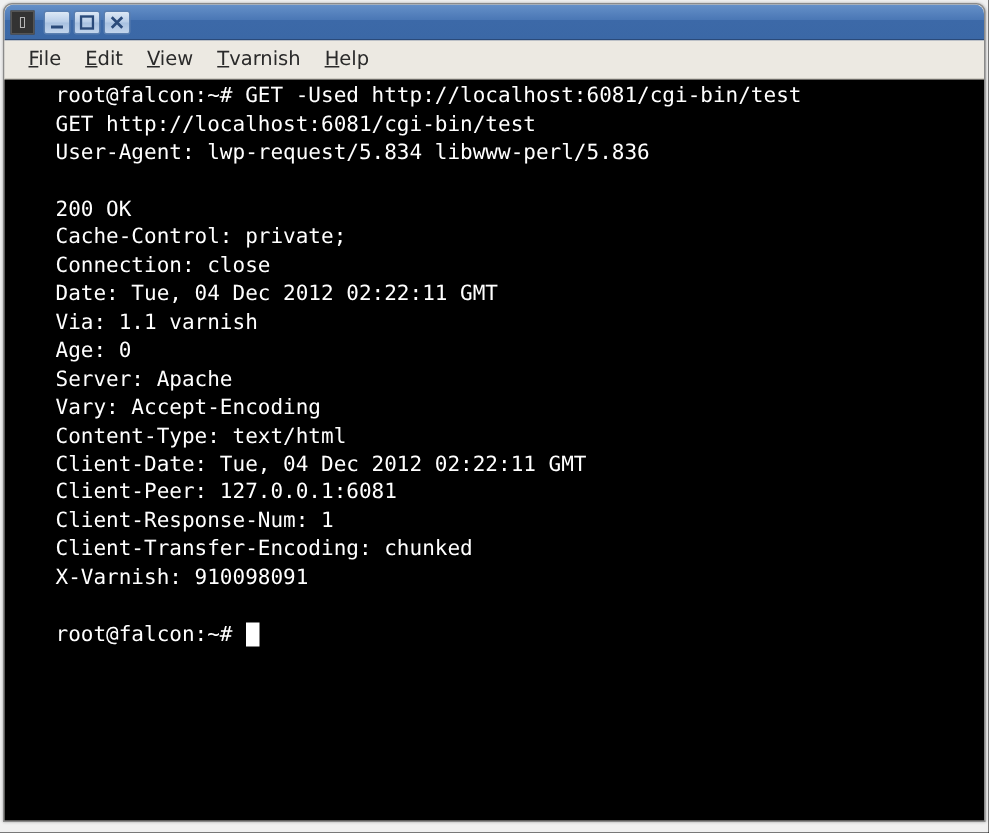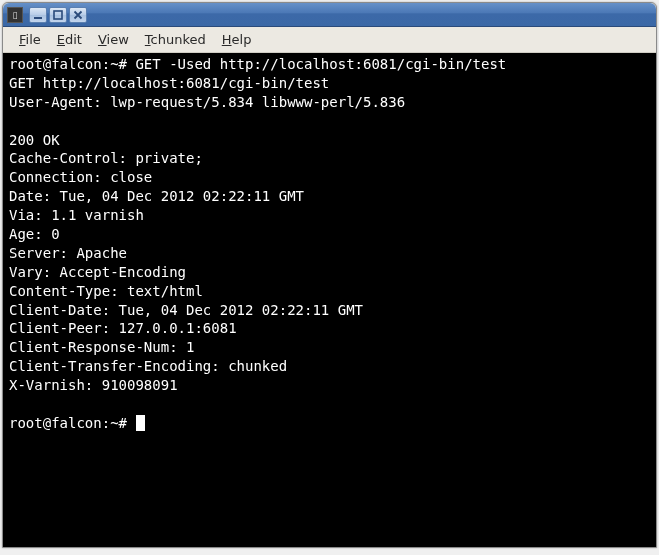--- a/index.html
+++ b/index.html
@@ -87,21 +87,21 @@
       background: #000;
       color: #fff;
       font-family: "DejaVu Sans Mono", "Liberation Mono", "Courier New", monospace;
       font-size: 14px;
       line-height: 1.35;
       padding: 2px 6px 6px 6px;
       height: 494px;
       overflow: hidden;
       white-space: pre;
     }
-    .term-line { white-space: pre; }
+    .term-line { white-space: pre; margin-left: 28px; }
     .cursor {
       display: inline-block;
       width: 9px;
       height: 16px;
       background: #fff;
       vertical-align: text-bottom;
       margin-left: 1px;
     }
   </style>
 </head>
@@ -127,19 +127,19 @@
             <path d="M1.5 1.5 L8.5 8.5 M8.5 1.5 L1.5 8.5" stroke="#2a4a7a" stroke-width="1.8" fill="none"></path>
           </svg>
       </div>
     </div>
   </div>
 
   <div class="menubar">
     <div class="menuitem"><span class="accel">F</span><span>ile</span></div>
     <div class="menuitem"><span class="accel">E</span><span>dit</span></div>
     <div class="menuitem"><span class="accel">V</span><span>iew</span></div>
-    <div class="menuitem"><span class="accel">T</span><span>chunked</span></div>
+    <div class="menuitem"><span class="accel">T</span><span>varnish</span></div>
     <div class="menuitem"><span class="accel">H</span><span>elp</span></div>
   </div>
 
   <div class="terminal" id="terminal"><div class="term-line">root@falcon:~# GET -Used http://localhost:6081/cgi-bin/test</div><div class="term-line">GET http://localhost:6081/cgi-bin/test</div><div class="term-line">User-Agent: lwp-request/5.834 libwww-perl/5.836</div><div class="term-line">&nbsp;</div><div class="term-line">200 OK</div><div class="term-line">Cache-Control: private;</div><div class="term-line">Connection: close</div><div class="term-line">Date: Tue, 04 Dec 2012 02:22:11 GMT</div><div class="term-line">Via: 1.1 varnish</div><div class="term-line">Age: 0</div><div class="term-line">Server: Apache</div><div class="term-line">Vary: Accept-Encoding</div><div class="term-line">Content-Type: text/html</div><div class="term-line">Client-Date: Tue, 04 Dec 2012 02:22:11 GMT</div><div class="term-line">Client-Peer: 127.0.0.1:6081</div><div class="term-line">Client-Response-Num: 1</div><div class="term-line">Client-Transfer-Encoding: chunked</div><div class="term-line">X-Varnish: 910098091</div><div class="term-line">&nbsp;</div><div class="term-line"><span>root@falcon:~# </span><span class="cursor"></span></div></div>
 
 </div>
 
 </body></html>

